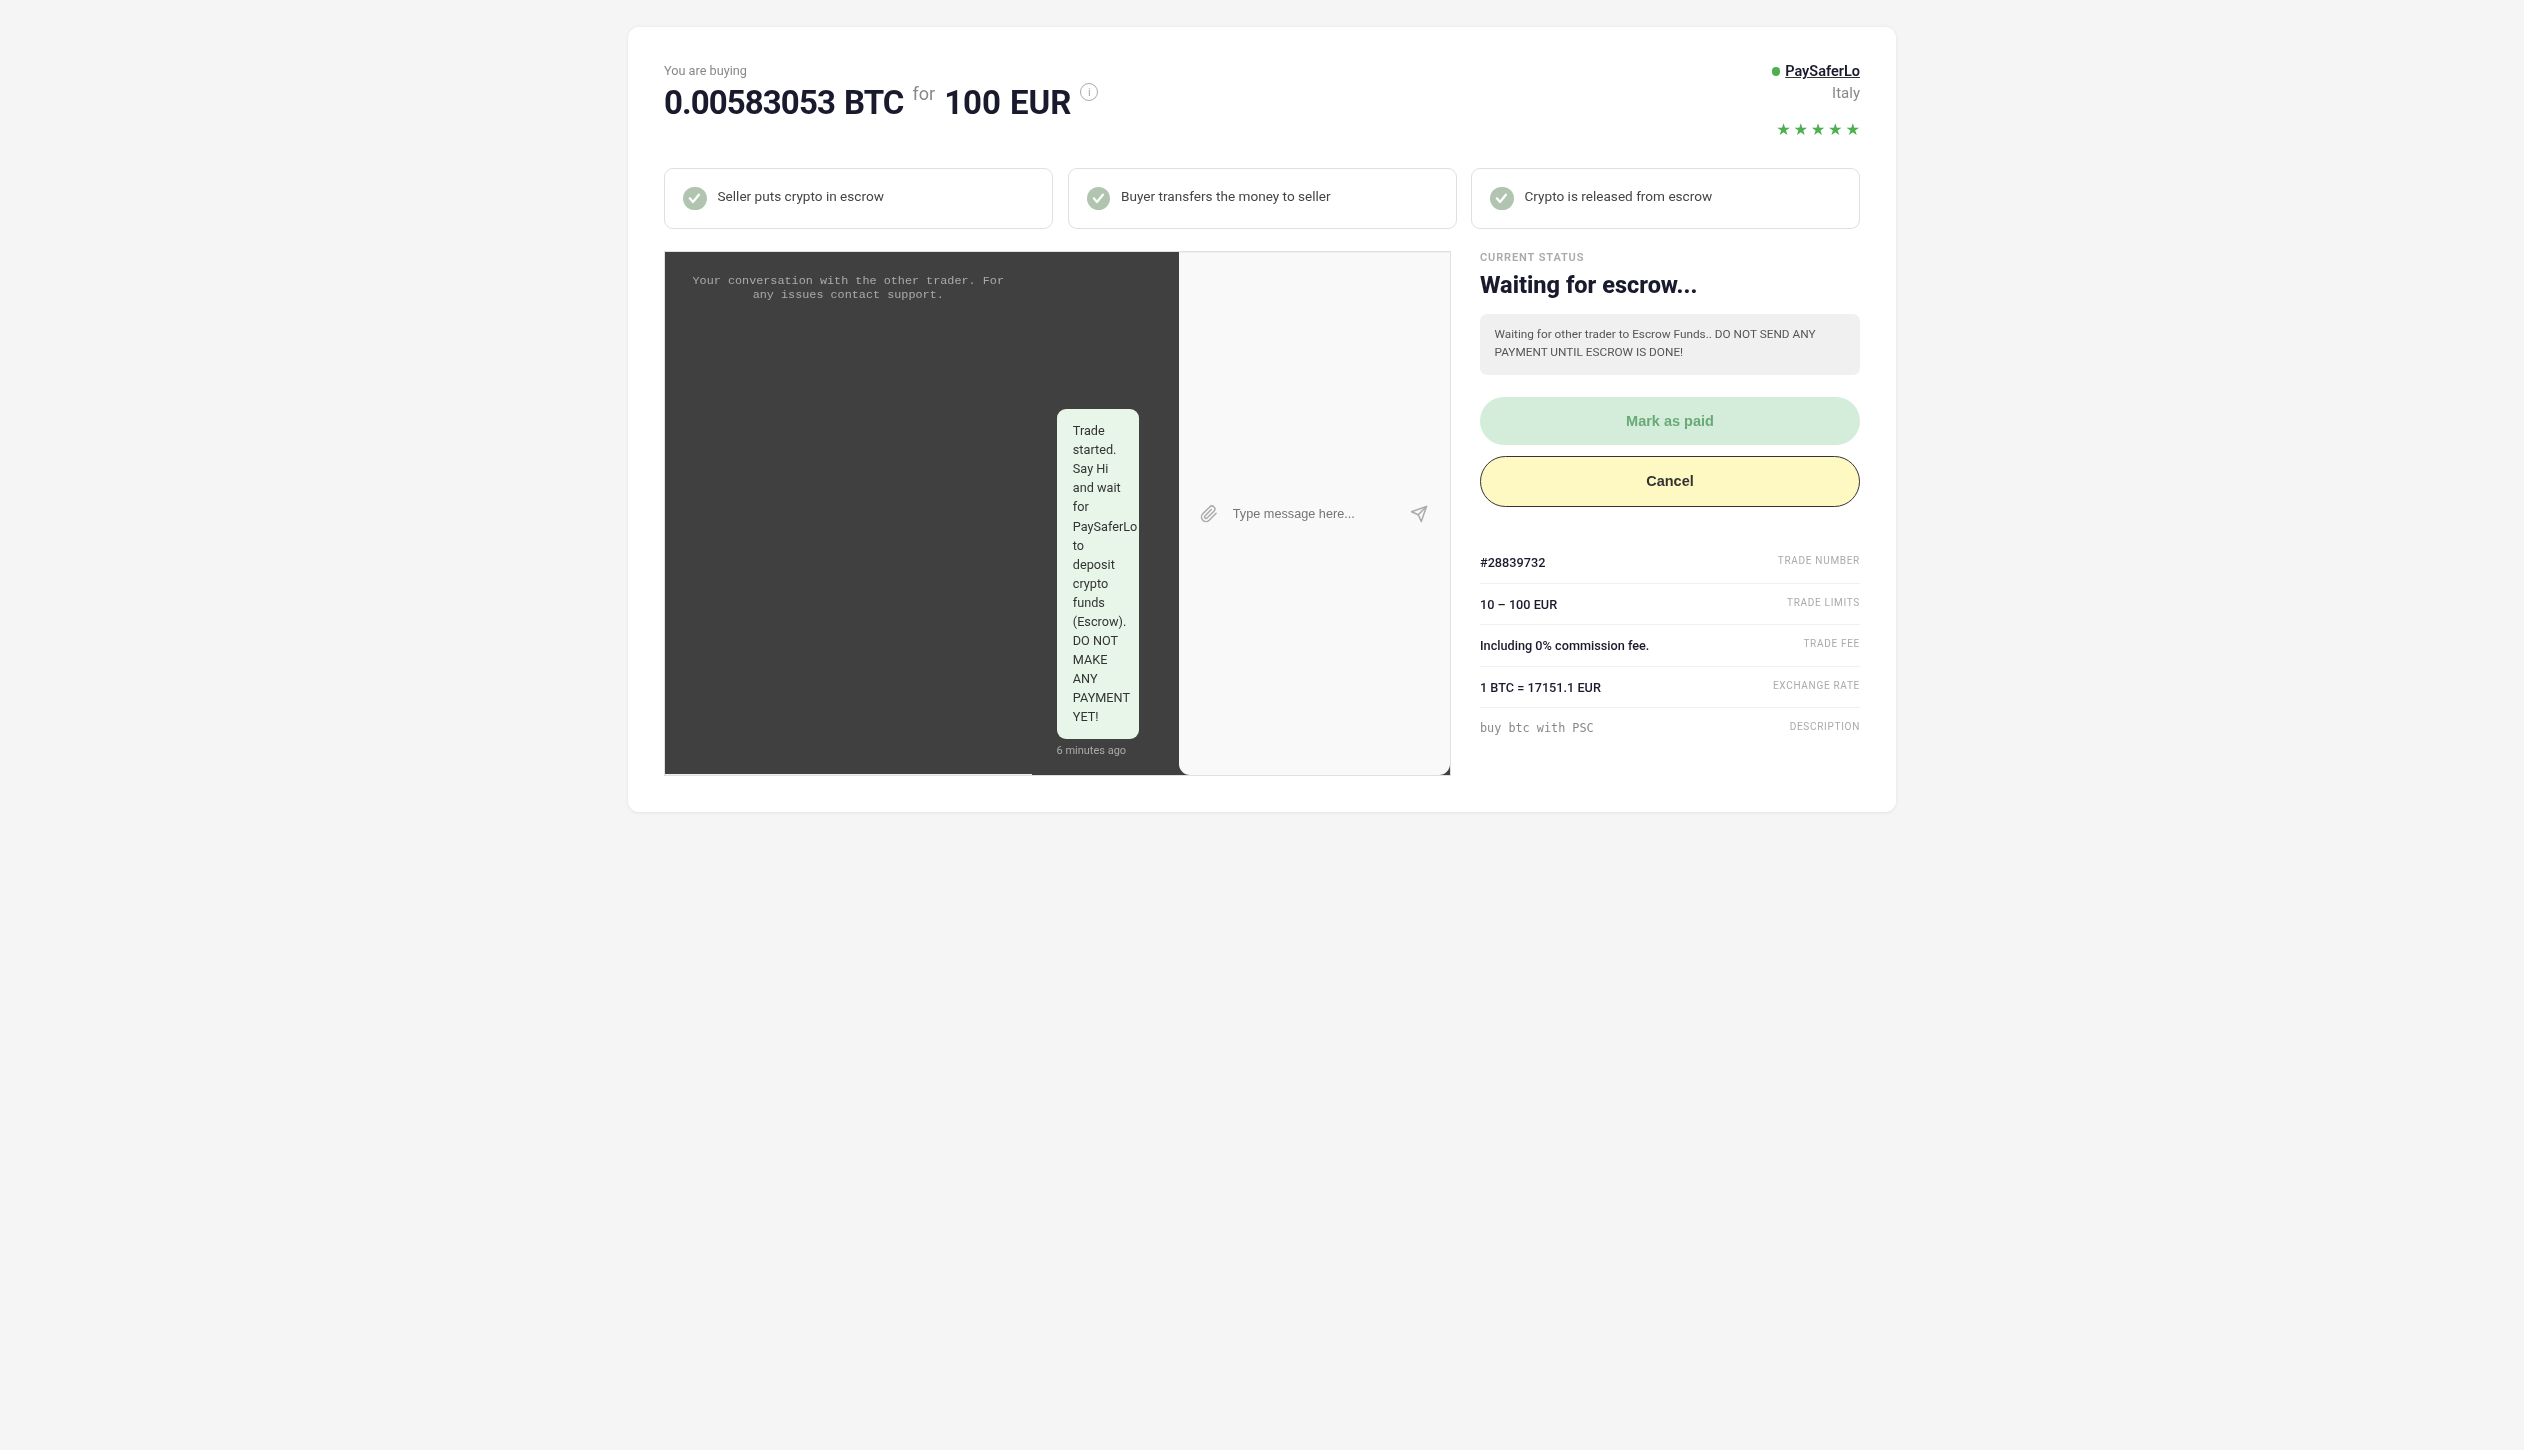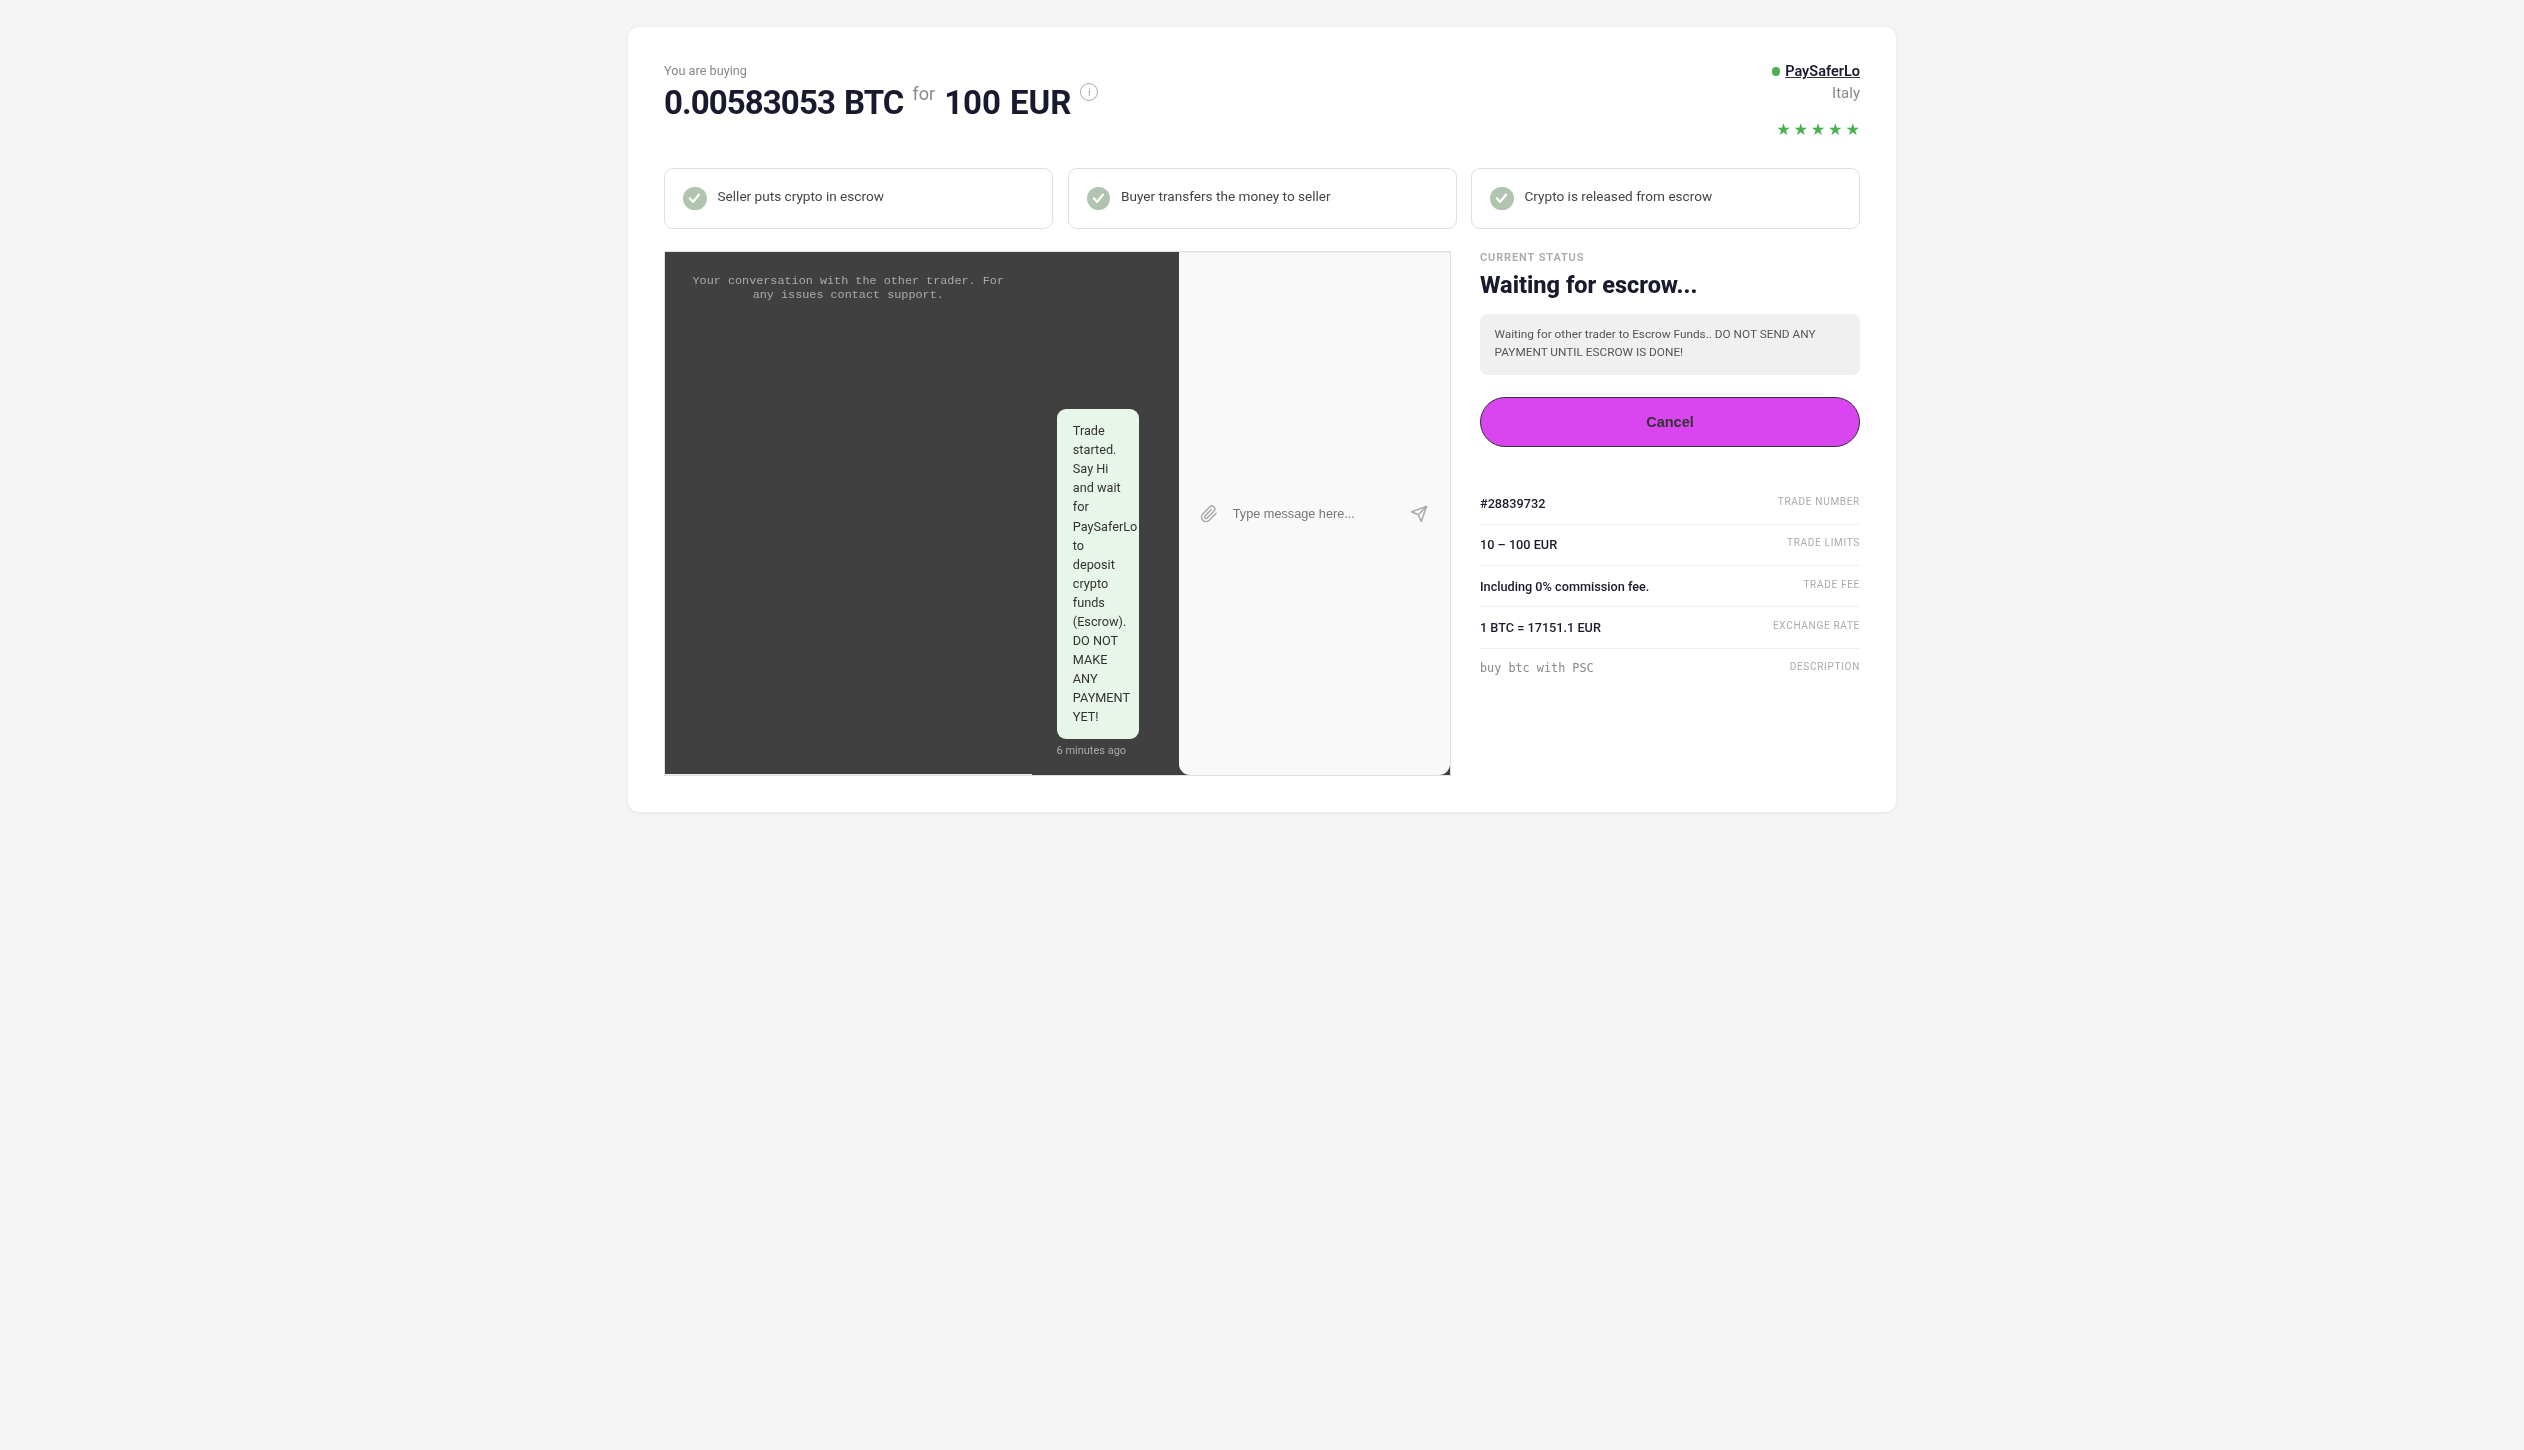--- a/index.html
+++ b/index.html
@@ -267,21 +267,21 @@
       font-weight: 600;
       color: #6aaa78;
       cursor: pointer;
       margin-bottom: 11px;
       text-align: center;
     }
     .cancel-btn {
       display: block;
       width: 100%;
       padding: 16.3px;
-      background: #d946ef;
+      background: #fef9c3;
       border: 1.8px solid #333;
       border-radius: 45px;
       font-size: 14.5px;
       font-weight: 600;
       color: #333;
       cursor: pointer;
       text-align: center;
     }
 
     
@@ -405,20 +405,21 @@
           </button>
         </div>
       </div>
     </div>
 
     <div class="right-panel">
       <div class="current-status-label">CURRENT STATUS</div>
       <div class="status-title">Waiting for escrow...</div>
       <div class="status-notice">Waiting for other trader to Escrow Funds.. DO NOT SEND ANY PAYMENT UNTIL ESCROW IS DONE!</div>
 
+      <button class="mark-paid-btn">Mark as paid</button>
       <button class="cancel-btn">Cancel</button>
 
       <div class="trade-details">
         <div class="detail-row">
           <span class="detail-value">#28839732</span>
           <span class="detail-label">TRADE NUMBER</span>
         </div>
         <div class="detail-row">
           <span class="detail-value">10 – 100 EUR</span>
           <span class="detail-label">TRADE LIMITS</span>

